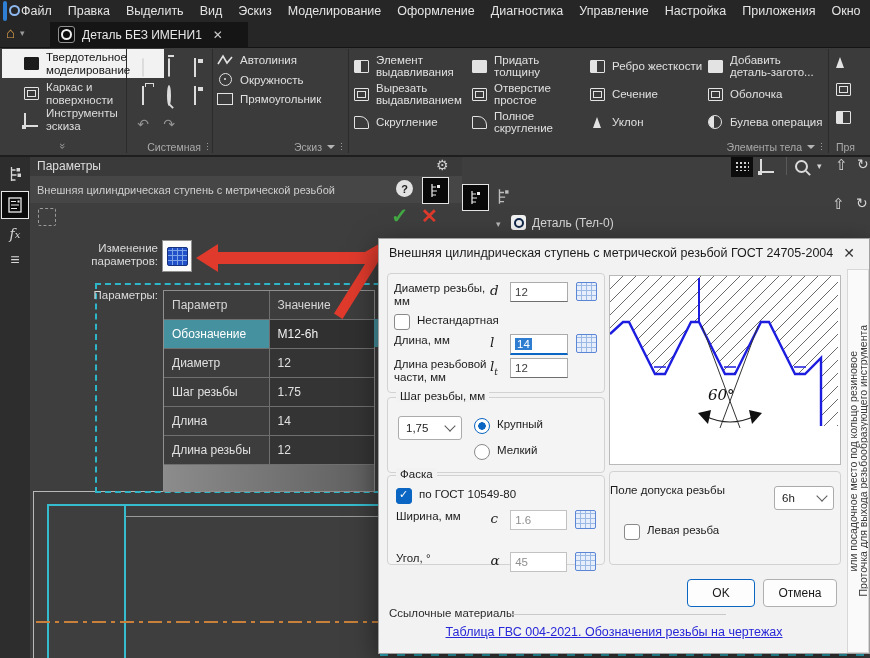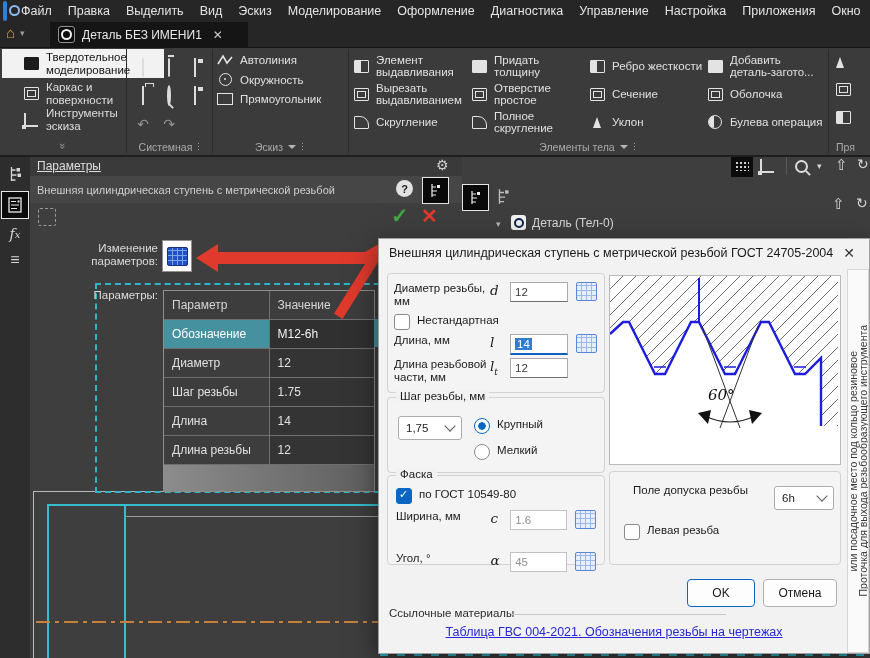--- a/index.html
+++ b/index.html
@@ -19,21 +19,21 @@
   .kicon::after{content:"";position:absolute;left:2px;top:2px;width:7px;height:7px;border:2px solid #f0f0f0;border-radius:50%;}
   .tab-title{color:#e8e8e8;font-size:12px;white-space:nowrap;}
   .tab-close{color:#cdcdcd;font-size:12px;margin-left:4px;}
   
   #ribbon{left:0;top:47px;width:870px;height:108px;background:#3b3b3b;border-bottom:2px solid #1e1e1e;z-index:38;}
   .rib-div{position:absolute;top:2px;width:1px;height:104px;background:#2b2b2b;}
   .mode-btn{position:absolute;left:2px;width:122px;height:29px;display:flex;align-items:center;gap:6px;padding:0 20px;color:#dedede;font-size:11.5px;line-height:1.05;}
   .mode-btn.active{background:#f2f2f2;color:#141414;}
   .mode-chev{position:absolute;left:2px;top:93px;width:122px;text-align:center;color:#9a9a9a;font-size:11px;}
   .mode-chev span{display:inline-block;transform:rotate(90deg);}
-  .sec-label{position:absolute;top:93px;height:13px;color:#a9a9a9;font-size:10.5px;display:flex;align-items:center;justify-content:center;gap:5px;}
+  .sec-label{position:absolute;top:93px;height:13px;color:#a9a9a9;font-size:10.5px;display:flex;align-items:center;justify-content:flex-end;gap:5px;}
   .grip{width:4px;height:9px;background:radial-gradient(#9a9a9a 0.8px, transparent 1px);background-size:3px 3px;}
   .caret-dn{width:0;height:0;border-left:4px solid transparent;border-right:4px solid transparent;border-top:4px solid #b5b5b5;}
   .sysgrid{position:absolute;left:130px;top:7px;width:80px;display:grid;grid-template-columns:repeat(3,26px);grid-auto-rows:28px;justify-items:center;align-items:center;}
   .tool-row{display:flex;align-items:center;gap:6px;color:#e0e0e0;font-size:11.5px;line-height:1.05;}
   .sketchcol{position:absolute;left:216px;top:7px;display:flex;flex-direction:column;gap:7px;}
   .bodygrid{position:absolute;left:352px;top:5px;width:472px;display:grid;grid-template-rows:repeat(3,28px);grid-auto-flow:column;grid-auto-columns:118px;align-items:center;}
   .partialcol{position:absolute;left:836px;top:7px;display:flex;flex-direction:column;gap:10px;align-items:flex-start;}
   
   .tico{flex:0 0 18px;display:flex;justify-content:center;}
   .t-sq,.t-fl,.t-in,.t-rd,.t-hf,.t-ci{width:13px;height:11px;border:1.5px solid #e3e3e3;border-radius:1px;position:relative;display:inline-block;}
@@ -62,21 +62,21 @@
   .i-circ{width:11px;height:11px;border:1.5px solid #e3e3e3;border-radius:50%;position:relative;}
   .i-circ::after{content:"";position:absolute;left:4px;top:4px;width:2px;height:2px;background:#e3e3e3;border-radius:50%;}
   .i-rect{width:14px;height:10px;border:1.5px solid #e3e3e3;}
   .i-dots{width:14px;height:10px;background:radial-gradient(#cfcfcf 0.9px, transparent 1.1px);background-size:4px 4px;}
   
   #leftstrip{left:0;top:155px;width:30px;height:503px;background:#2d2d2d;z-index:10;}
   .strip-ic{position:absolute;left:0;width:30px;height:26px;display:flex;align-items:center;justify-content:center;color:#d6d6d6;}
   .strip-sel{background:#0b0b0b;border:1px solid #e6e6e6;width:26px;left:1px;}
   .fx{font-family:"DejaVu Serif",serif;font-style:italic;font-size:14px;}
   
-  .pan-header{left:30px;top:155px;width:425px;height:21px;background:#3a3a3a;border-bottom:1px solid #2c2c2c;display:flex;align-items:center;color:#dedede;font-size:12px;padding-left:7px;z-index:11;text-decoration:underline;}
+  .pan-header{left:30px;top:155px;width:425px;height:21px;background:#3a3a3a;border-bottom:1px solid #2c2c2c;display:flex;align-items:center;color:#dedede;font-size:12px;padding-left:7px;z-index:11;}
   .pan-sub{left:30px;top:176px;width:425px;height:27px;background:#464646;display:flex;align-items:center;color:#cfcfcf;font-size:11px;padding-left:7px;z-index:11;}
   .gear{position:absolute;left:436px;top:157px;color:#cfcfcf;font-size:14px;z-index:12;}
   .help-ic{position:absolute;left:396px;top:180px;width:17px;height:17px;border-radius:50%;background:#e2e2e2;color:#222;font-size:11px;font-weight:bold;display:flex;align-items:center;justify-content:center;z-index:12;}
   .treebox{position:absolute;width:25px;height:25px;background:#090909;border:1px solid #e5e5e5;display:flex;align-items:center;justify-content:center;z-index:12;}
   .selframe{position:absolute;left:38px;top:208px;width:16px;height:16px;border:1.5px dashed #9a9a9a;border-radius:2px;z-index:11;}
   .ok-check{position:absolute;left:391px;top:204px;color:#43a843;font-size:21px;font-weight:bold;z-index:11;}
   .no-cross{position:absolute;left:421px;top:204px;color:#df3a2c;font-size:20px;font-weight:bold;z-index:11;}
   
   .chg-label{position:absolute;left:60px;top:242px;width:98px;text-align:right;color:#dcdcdc;font-size:11.5px;line-height:1.15;z-index:6;}
   .chg-btn{position:absolute;left:162px;top:240px;width:28px;height:30px;background:#fbfbfb;border:1px solid #8f8f8f;display:flex;align-items:center;justify-content:center;z-index:6;}
@@ -539,21 +539,21 @@
         <path d="M89,2 V46" stroke="#1d1de0" stroke-width="2"></path>
         <path d="M92,50 L130,152 M148,50 L110,152" stroke="#333" stroke-width="1"></path>
         <path d="M95,140 Q120,152 145,140" fill="none" stroke="#222" stroke-width="1.2"></path>
         <polygon points="88,137 101,134 98,148" fill="#111"></polygon>
         <polygon points="152,137 139,134 142,148" fill="#111"></polygon>
       </svg>
       <span class="angle-label">60°</span>
     </div>
 
     <div class="grp" style="left:230px;top:232px;width:230px;height:92px;">
-      <div class="frow" style="left:23px;top:12px;width:130px;">
+      <div class="frow" style="left:0;top:12px;width:130px;">
         <span style="line-height:1.2;">Поле допуска резьбы</span>
       </div>
       <div class="ddown" style="position:absolute;left:164px;top:14px;width:44px;">
         <span>6h</span>
           <span class="chev"></span>
       </div>
       <div class="frow" style="left:14px;top:52px;">
         <span class="cb"></span>
         <span>Левая резьба</span>
       </div>

